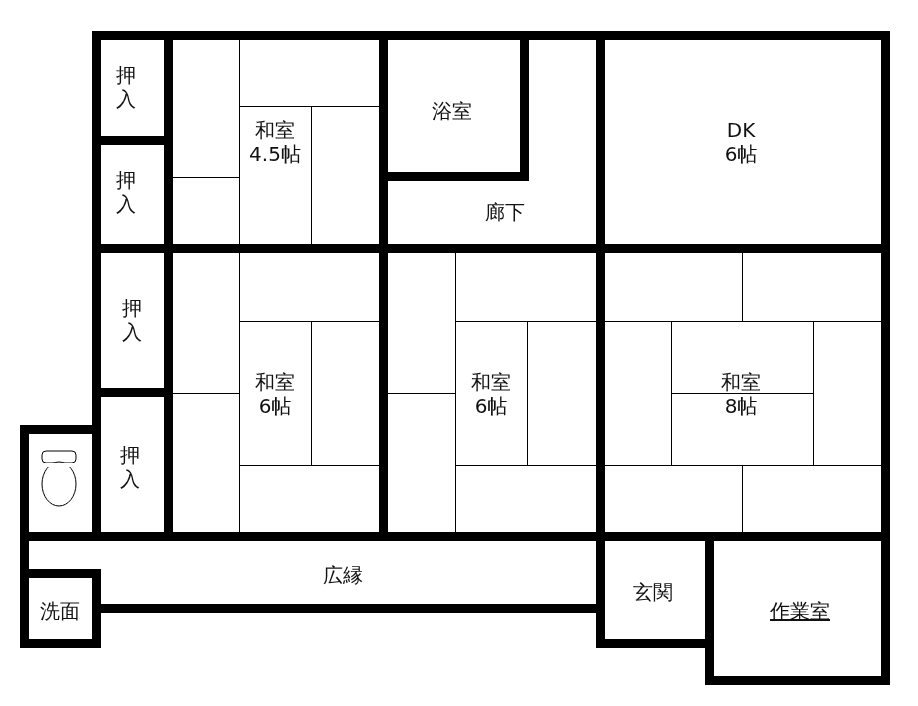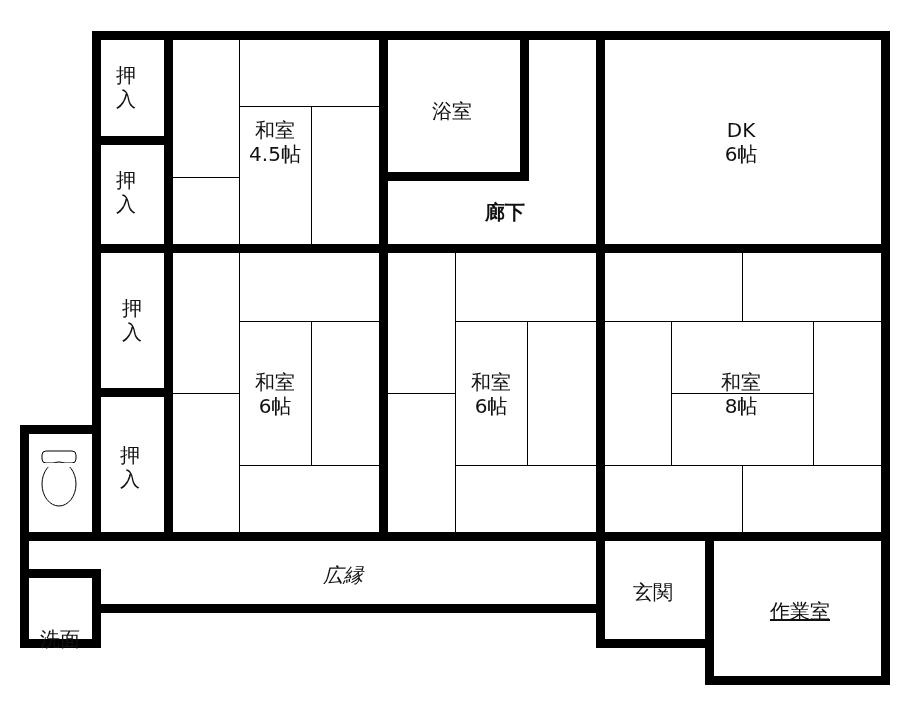--- a/index.html
+++ b/index.html
@@ -84,30 +84,30 @@
     <rect x="5" y="13" width="28" height="4" fill="#fff" stroke="none"></rect>
   </svg>
 
   <div class="label vert" style="left:126px;top:87px;">押
 入</div>
   <div class="label vert" style="left:126px;top:192px;">押
 入</div>
   <div class="label" style="left:275px;top:142px;">和室
 4.5帖</div>
   <div class="label" style="left:452px;top:111px;">浴室</div>
-  <div class="label" style="left:505px;top:212px;font-weight:bold;">廊下</div>
+  <div class="label" style="left:505px;top:212px;">廊下</div>
   <div class="label" style="left:741px;top:142px;">DK
 6帖</div>
   <div class="label vert" style="left:132px;top:320px;">押
 入</div>
   <div class="label" style="left:275px;top:394px;">和室
 6帖</div>
   <div class="label" style="left:491px;top:394px;">和室
 6帖</div>
   <div class="label" style="left:741px;top:394px;">和室
 8帖</div>
   <div class="label vert" style="left:130px;top:467px;">押
 入</div>
-  <div class="label" style="left:343px;top:575px;font-style:italic;">広縁</div>
-  <div class="label" style="left:60px;top:611px;margin-top:28px;">洗面</div>
+  <div class="label" style="left:343px;top:575px;">広縁</div>
+  <div class="label" style="left:60px;top:611px;">洗面</div>
   <div class="label" style="left:653px;top:592px;">玄関</div>
   <div class="label" style="left:800px;top:611px;text-decoration:underline;">作業室</div>
 </div>
 
 </body></html>

